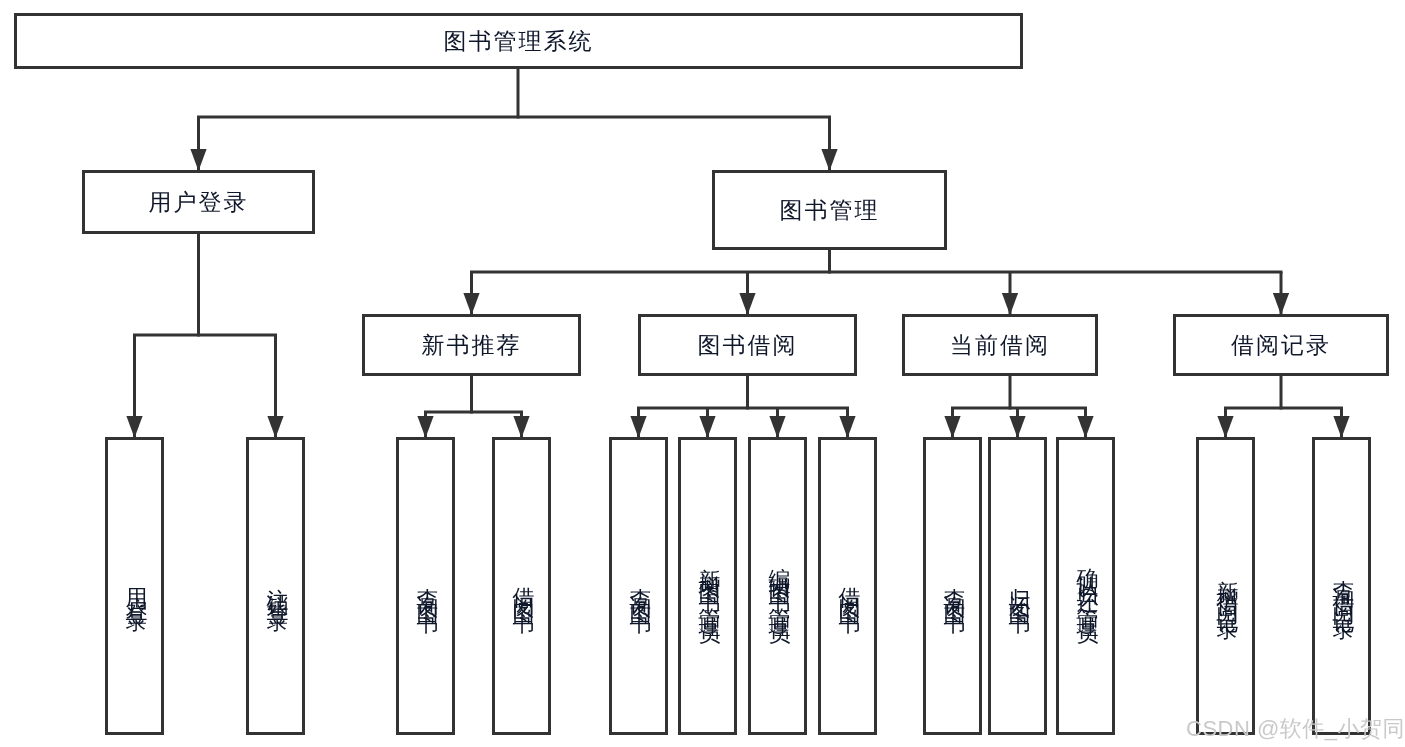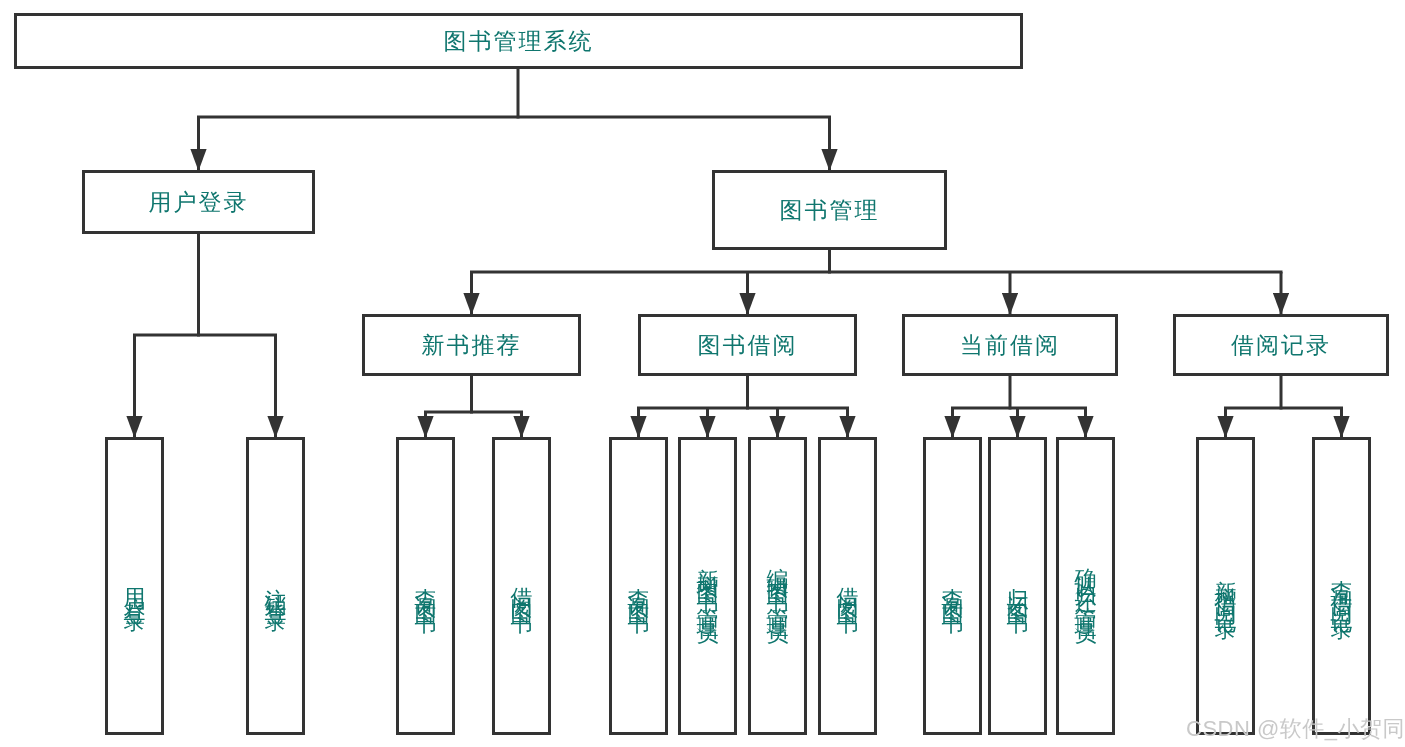--- a/index.html
+++ b/index.html
@@ -22,21 +22,22 @@
     height: 747px;
   }
   .node {
     position: absolute;
     box-sizing: border-box;
     background: #ffffff;
     border: 3px solid #333333;
     display: flex;
     align-items: center;
     justify-content: center;
-    color: #0f766e;
+    color: #0f172a;
+    font-family: Liberation Mono, monospace;
   }
   .hbox {
     font-size: 23px;
     letter-spacing: 2px;
     white-space: nowrap;
   }
   .vbox {
     top: 437px;
     width: 59px;
     height: 298px;
@@ -125,21 +126,21 @@
   <div class="node hbox" style="left:712px; top:170px; width:235px; height:80px;">
     <span>图书管理</span>
   </div>
 
   <div class="node hbox" style="left:638px; top:314px; width:219px; height:62px;">
     <span>图书借阅</span>
   </div>
   <div class="node hbox" style="left:362px; top:314px; width:219px; height:62px;">
     <span>新书推荐</span>
   </div>
-  <div class="node hbox" style="left:902px; top:314px; width:216px; height:62px;text-align:right;">
+  <div class="node hbox" style="left:902px; top:314px; width:196px; height:62px;text-align:right;">
     <span>当前借阅</span>
   </div>
   <div class="node hbox" style="left:1173px; top:314px; width:216px; height:62px;">
     <span>借阅记录</span>
   </div>
 
   <div class="node vbox" style="left:105px;">
     <span class="vtext">用户登录</span>
   </div>
   <div class="node vbox" style="left:246px;">

